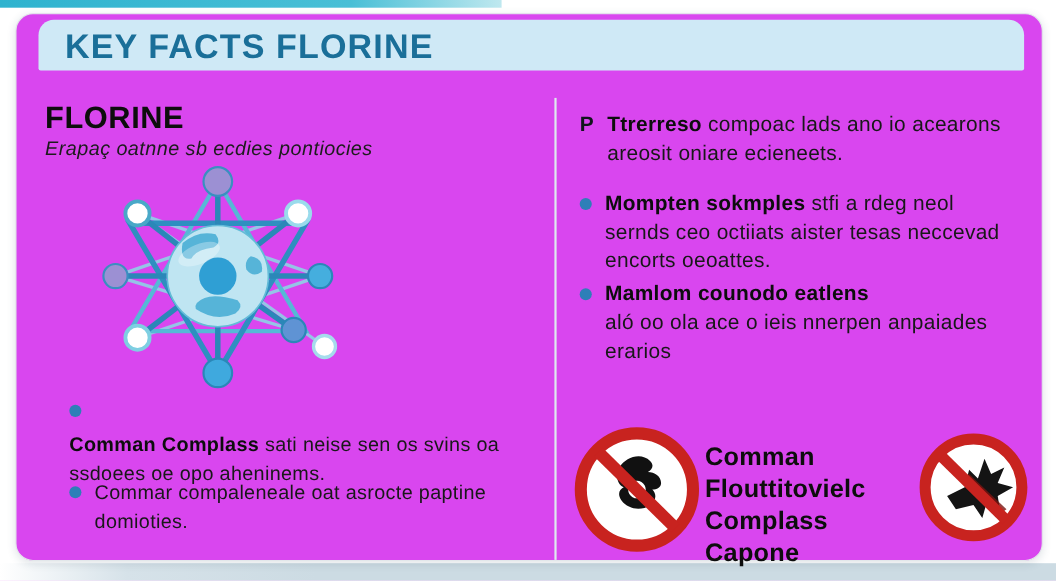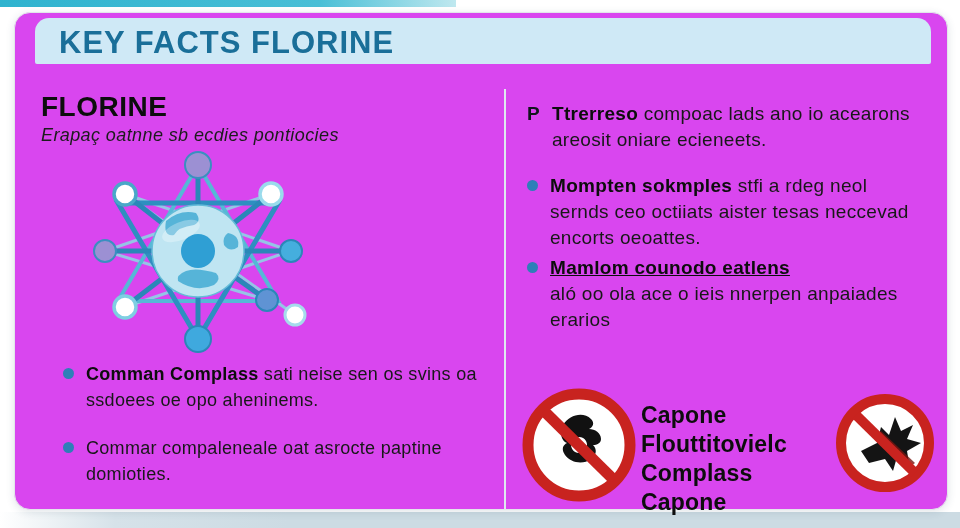--- a/index.html
+++ b/index.html
@@ -52,22 +52,22 @@
     margin-top:7px;flex:0 0 auto;
   }
   .marker{
     flex:0 0 auto;font-size:19px;font-weight:600;color:#10151c;
     line-height:26px;width:13px;
   }
   .btext{
     margin:0;font-size:18px;line-height:26px;letter-spacing:.3px;color:#181818;
   }
   .btext b{font-weight:700;color:#0d0d0d;}
-  .btext b.blk{display:block;text-decoration:underline;}
-  .lb1{left:48px;top:348px;width:420px;}
+  .btext b.blk{display:block;}
+  .lb1{left:48px;top:348px;width:420px;flex-direction:column;}
   .lb2{left:48px;top:422px;width:420px;}
   .rb{width:404px;}
   .rb1{left:512px;top:88px;}
   .rb2{left:512px;top:160px;}
   .rb3{left:512px;top:242px;}
   .rb .btext{font-size:19px;}
   .apps-bar{
     position:absolute;left:526px;top:312px;width:390px;height:34px;
     background:#e6f4fa;border-radius:2px;display:flex;align-items:center;
   }
@@ -166,21 +166,21 @@
 
 
   <svg class="sign1" width="120" height="120" viewBox="0 0 120 120">
     <circle cx="60" cy="60" r="51" fill="#ffffff" stroke="#c8231f" stroke-width="11"></circle>
     <path fill="#111111" fill-rule="evenodd" d="M44,40 c6,-10 20,-14 28,-6 c4,4 2,8 -2,10 c6,0 12,4 12,10 c0,4 -4,6 -8,6 c4,4 4,10 -2,14 c-8,6 -20,4 -26,-4 c-4,-6 -2,-10 2,-12 c-6,-2 -8,-12 -4,-18 z
          M60,52 a8,8 0 1,0 0.1,0 z"></path>
     <line x1="25" y1="26" x2="95" y2="95" stroke="#c8231f" stroke-width="11"></line>
   </svg>
 
   <div class="safety-text">
-    <div class="l1">Capone</div>
+    <div class="l1">Comman</div>
     <div class="l2">Flouttitovielc</div>
     <div class="l3">Complass Capone</div>
   </div>
 
   <svg class="sign2" width="104" height="104" viewBox="0 0 104 104">
     <circle cx="52" cy="52" r="44" fill="#ffffff" stroke="#c8231f" stroke-width="10"></circle>
     <path fill="#141414" d="M28,60 l16,-8 4,-16 8,8 6,-18 6,14 12,-6 -6,14 14,4 -14,8 2,12 -12,-6 -4,14 -8,-12 -16,4 z"></path>
     <path fill="#7a1410" opacity="0.8" d="M40,46 l34,32 8,-6 -34,-32 z"></path>
     <line x1="23" y1="24" x2="82" y2="82" stroke="#c8231f" stroke-width="10"></line>
   </svg>

